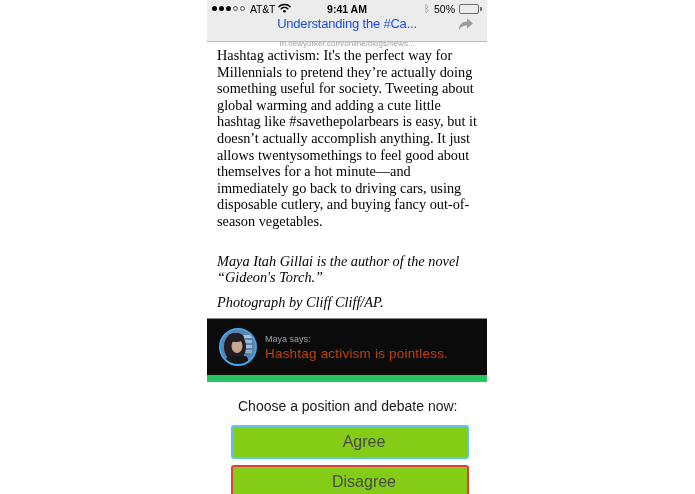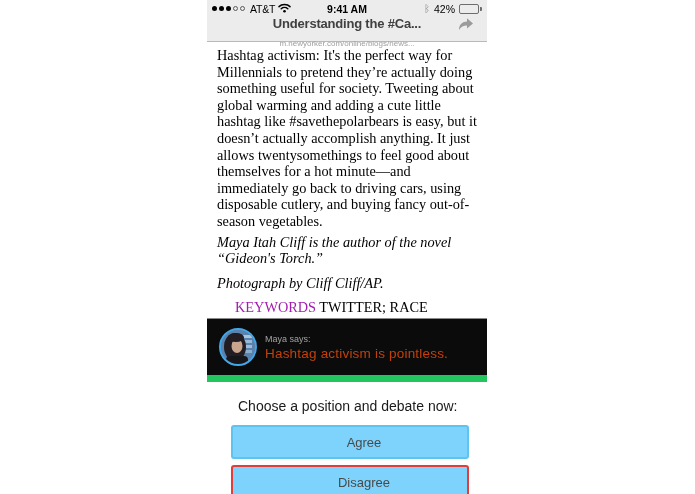--- a/index.html
+++ b/index.html
@@ -21,49 +21,49 @@
   .dot.filled { background:#000; }
   .dot.empty  { border:1px solid #5a5a5a; background:transparent; }
   .carrier { font-size:10.5px; letter-spacing:-0.2px; }
   .bt { font-size:10px; color:#848484; line-height:1; }
   .battery { display:flex; align-items:center; }
   .battery-body { width:20px; height:10px; border:1px solid #6d6d6d; border-radius:2px; padding:1px; }
   .battery-fill { width:40%; height:100%; background:#000; border-radius:1px; }
   .battery-nub  { width:2px; height:4px; background:#6d6d6d; border-radius:0 1px 1px 0; margin-left:1px; }
 
   .title-row { position:relative; height:17px; text-align:center; }
-  .page-title { font-size:13px; font-weight:bold; color:#404040; line-height:17px; letter-spacing:-0.2px;text-align:center; }
+  .page-title { font-size:13px; font-weight:normal; color:#1d4ed8; line-height:17px; letter-spacing:-0.2px;text-align:center; }
   .share-btn { position:absolute; right:12px; top:2px; width:18px; height:14px; cursor:pointer; }
   .url-row { text-align:center; height:10px; }
   .page-url { font-size:8px; color:#a0a0a0; line-height:9px; }
 
   
   .content { height:276px; overflow:hidden; padding:5px 9px 0 10px;
              font-family:"Liberation Serif", serif; color:#000; }
-  .article-body { font-size:14.3px; line-height:16.6px; margin-bottom:4px; }
+  .article-body { font-size:14.3px; line-height:16.6px; margin-bottom:23px; }
   .author-bio, .photo-credit { font-style:italic; font-size:14.3px; line-height:16.6px; margin-bottom:8px; }
   .keywords-line { font-size:14.3px; padding-left:18px; }
   .keywords-label { color:#a21caf; }
   .keywords-value { color:#000;margin-top:36px; }
 
   
   .debate-banner { height:64px; background:#0b0b0b; border-top:1px solid #8a8a8a;
                    border-bottom:7px solid #22c55e; display:flex; align-items:center;
                    padding-left:12px; }
   .avatar { width:38px; height:38px; border-radius:50%; border:2px solid #41a7e8;
             overflow:hidden; flex:0 0 auto; background:#5b82ad; }
   .banner-text { margin-left:8px; }
   .speaker-label { font-size:9px; color:#a2a2a2; margin-bottom:2px; }
   .statement { font-size:13.5px; color:#c2410c; font-weight:500; letter-spacing:0.2px; }
 
   
   .cta { padding-top:16px; }
   .cta-prompt { margin-left:31px; font-size:14px; color:#1a1a1a; line-height:17px; }
   .cta-btn { display:block; width:238px; margin-left:24px; height:34px; border-radius:3px;
-             background:#7dd3fc; font-size:13px; color:#4a4a4a; text-align:center;
+             background:#84cc16; font-size:16px; color:#4a4a4a; text-align:center;
              font-family:"Liberation Sans", sans-serif; cursor:pointer;padding-left:28px; }
   .btn-agree    { margin-top:10px; border:2px solid #5ec3ef; }
   .btn-disagree { margin-top:6px;  border:2px solid #e23d3d; }
 </style>
 </head>
 <body>
 
 <div class="phone">
 
   <div class="chrome">
@@ -81,21 +81,21 @@
           <svg width="13" height="10" viewBox="0 0 13 10">
             <path d="M1 3.6 C3.7 0.9, 9.3 0.9, 12 3.6" fill="none" stroke="#000" stroke-width="1.5" stroke-linecap="round"></path>
             <path d="M3.2 5.8 C5 4.1, 8 4.1, 9.8 5.8" fill="none" stroke="#000" stroke-width="1.5" stroke-linecap="round"></path>
             <circle cx="6.5" cy="8.2" r="1.3" fill="#000"></circle>
           </svg>
         </span>
       </div>
       <span class="status-time">9:41 AM</span>
       <div class="status-right">
         <span class="bt">ᛒ</span>
-        <span>42%</span>
+        <span>50%</span>
         <span class="battery">
           <span class="battery-body"><span class="battery-fill"></span></span>
           <span class="battery-nub"></span>
         </span>
       </div>
     </div>
 
     <div class="title-row">
       <div class="page-title">Understanding the #Ca...</div>
       <span class="share-btn">
@@ -104,21 +104,21 @@
         </svg>
       </span>
     </div>
     <div class="url-row">
       <span class="page-url">m.newyorker.com/online/blogs/news...</span>
     </div>
   </div>
 
   <div class="content">
     <p class="article-body">Hashtag activism: It's the perfect way for Millennials to pretend they’re actually doing something useful for society. Tweeting about global warming and adding a cute little hashtag like #savethepolarbears is easy, but it doesn’t actually accomplish anything. It just allows twentysomethings to feel good about themselves for a hot minute—and immediately go back to driving cars, using disposable cutlery, and buying fancy out-of-season vegetables.</p>
-    <p class="author-bio">Maya Itah Cliff is the author of the novel “Gideon's Torch.”</p>
+    <p class="author-bio">Maya Itah Gillai is the author of the novel “Gideon's Torch.”</p>
     <p class="photo-credit">Photograph by Cliff Cliff/AP.</p>
     <p class="keywords-line"><span class="keywords-label">KEYWORDS</span><span class="keywords-value"> TWITTER; RACE</span></p>
   </div>
 
   <div class="debate-banner">
     <div class="avatar">
       <svg width="34" height="34" viewBox="0 0 34 34">
         <rect width="34" height="34" fill="#5b82ad"></rect>
         <rect x="21" y="5" width="10" height="3" fill="#bdd6ea" opacity="0.8"></rect>
         <rect x="22" y="10" width="9" height="3" fill="#a8c8e2" opacity="0.8"></rect>

